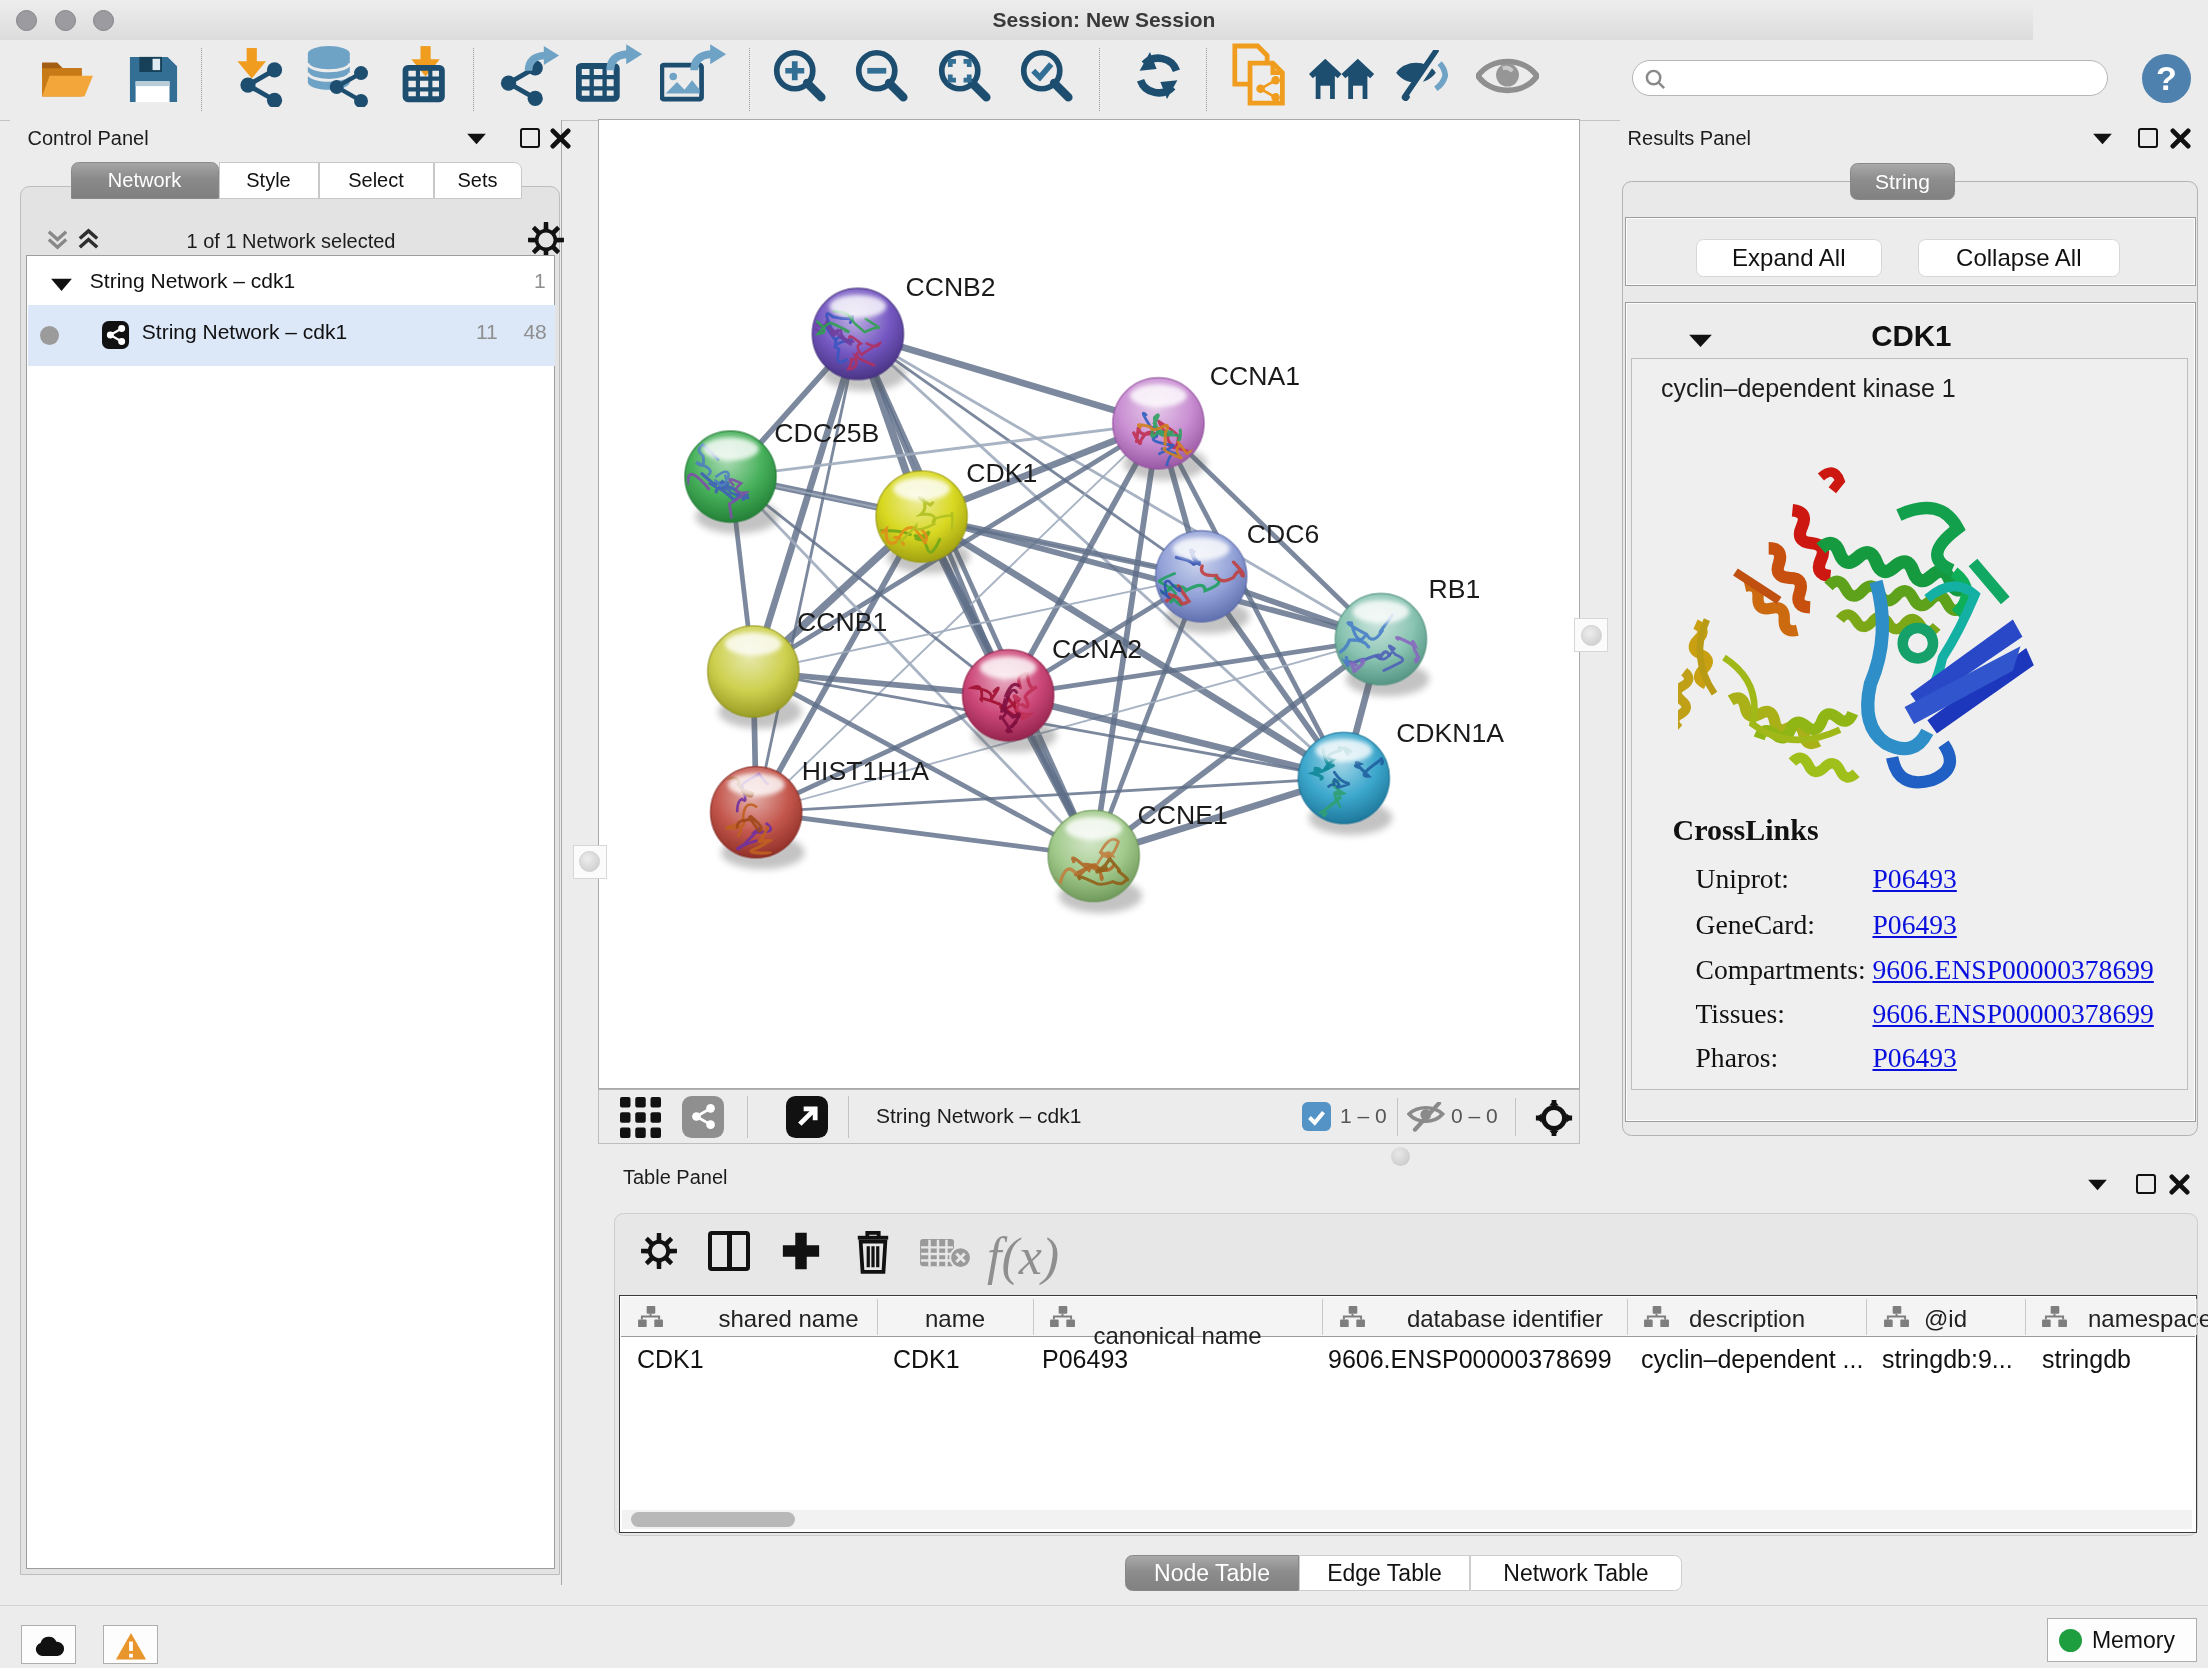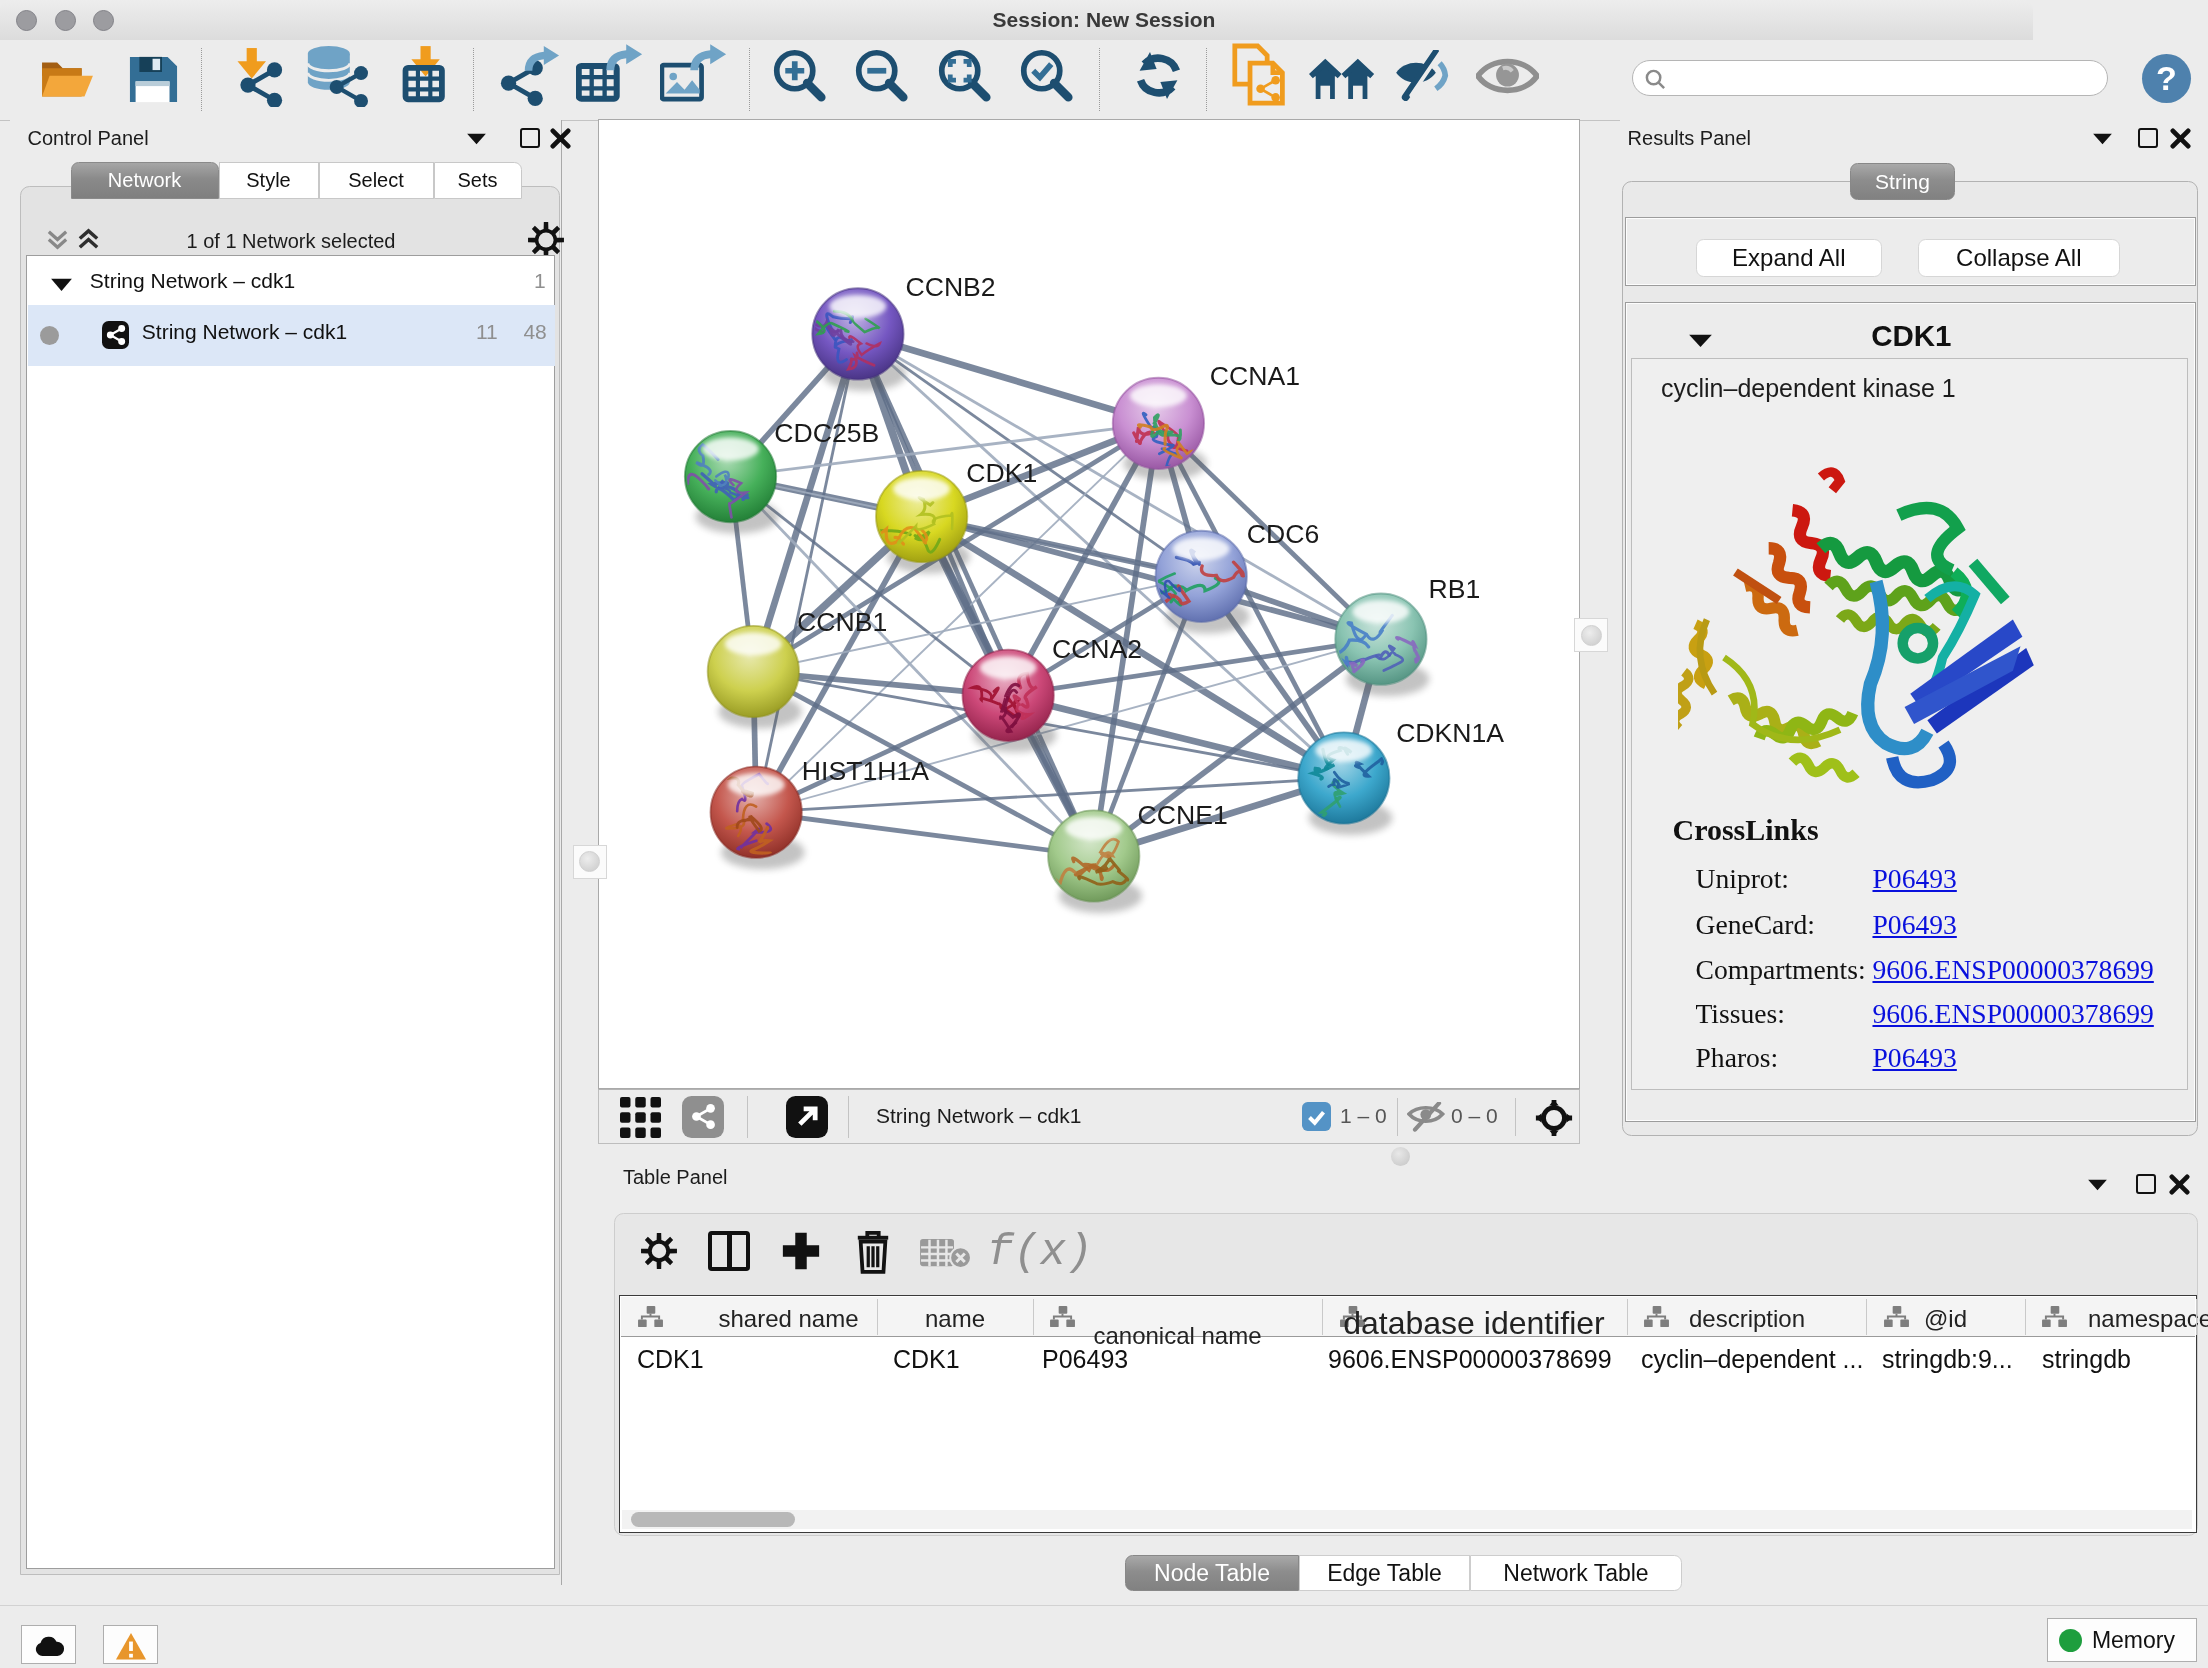--- a/index.html
+++ b/index.html
@@ -684,21 +684,21 @@
         <path d="M14 10v-5h12v5" stroke="#111" stroke-width="4" fill="none"></path>
         <path d="M7 14h26l-2 32H9z" fill="none" stroke="#111" stroke-width="4"></path>
         <path d="M15 19v22M20 19v22M25 19v22" stroke="#111" stroke-width="3.4"></path>
       </svg>
       <svg class="abs" style="left:348px;top:92px;" width="51" height="32" viewBox="0 0 54 34">
         <rect x="0" y="2" width="36" height="29" rx="3" fill="#9a9a9a"></rect>
         <path d="M1 11h34M1 18h34M1 25h34M10 3v28M19 3v28M28 3v28" stroke="#e7e7e7" stroke-width="2.6"></path>
         <circle cx="43" cy="22" r="11" fill="#9a9a9a" stroke="#e7e7e7" stroke-width="2"></circle>
         <path d="M38.5 17.5l9 9M47.5 17.5l-9 9" stroke="#e7e7e7" stroke-width="3.2"></path>
       </svg>
-      <div class="abs" style="left:415px;top:82px;font-family:Liberation Mono, monospace;font-style:italic;font-size:44px;color:#8f8f8f;">f(x)</div>
+      <div class="abs" style="left:415px;top:82px;font-family:Liberation Serif, serif;font-style:italic;font-size:52px;color:#8f8f8f;">f(x)</div>
       <div class="abs" style="left:47px;top:150px;width:1578px;height:238px;background:#fff;border:1.9px solid #3a3a3a;box-sizing:border-box;"></div>
       <div class="abs" style="left:49px;top:152px;width:1574px;height:40px;background:#f4f4f4;border-bottom:1.9px solid #9a9a9a;box-sizing:border-box;"></div>
       <svg class="abs" style="left:66px;top:161px;" width="25" height="23" viewBox="0 0 26 24">
         <g fill="#7e7e7e">
           <rect x="9" y="0" width="9" height="8" rx="1"></rect>
           <rect x="0" y="14" width="9" height="8" rx="1"></rect>
           <rect x="17" y="14" width="9" height="8" rx="1"></rect>
           <path d="M13 8v4M4 14v-3h18v3" stroke="#7e7e7e" stroke-width="2" fill="none"></path>
         </g>
       </svg>
@@ -717,21 +717,21 @@
       <div class="abs" style="left:461px;top:160px;width:289px;text-align:center;font-size:24px;color:#222;margin-top:17px;">canonical name</div>
       <div class="abs" style="left:750px;top:154px;height:36px;border-left:1px solid #c9c9c9;"></div>
       <svg class="abs" style="left:768px;top:161px;" width="25" height="23" viewBox="0 0 26 24">
         <g fill="#7e7e7e">
           <rect x="9" y="0" width="9" height="8" rx="1"></rect>
           <rect x="0" y="14" width="9" height="8" rx="1"></rect>
           <rect x="17" y="14" width="9" height="8" rx="1"></rect>
           <path d="M13 8v4M4 14v-3h18v3" stroke="#7e7e7e" stroke-width="2" fill="none"></path>
         </g>
       </svg>
-      <div class="abs" style="left:750px;top:160px;width:304px;text-align:center;font-size:32px;color:#222;">database identifier</div>
+      <div class="abs" style="left:750px;top:160px;width:304px;text-align:center;font-size:24px;color:#222;padding-left:31px;">database identifier</div>
       <div class="abs" style="left:1055px;top:154px;height:36px;border-left:1px solid #c9c9c9;"></div>
       <svg class="abs" style="left:1072px;top:161px;" width="25" height="23" viewBox="0 0 26 24">
         <g fill="#7e7e7e">
           <rect x="9" y="0" width="9" height="8" rx="1"></rect>
           <rect x="0" y="14" width="9" height="8" rx="1"></rect>
           <rect x="17" y="14" width="9" height="8" rx="1"></rect>
           <path d="M13 8v4M4 14v-3h18v3" stroke="#7e7e7e" stroke-width="2" fill="none"></path>
         </g>
       </svg>
       <div class="abs" style="left:1055px;top:160px;width:240px;text-align:center;font-size:24px;color:#222;">description</div>

